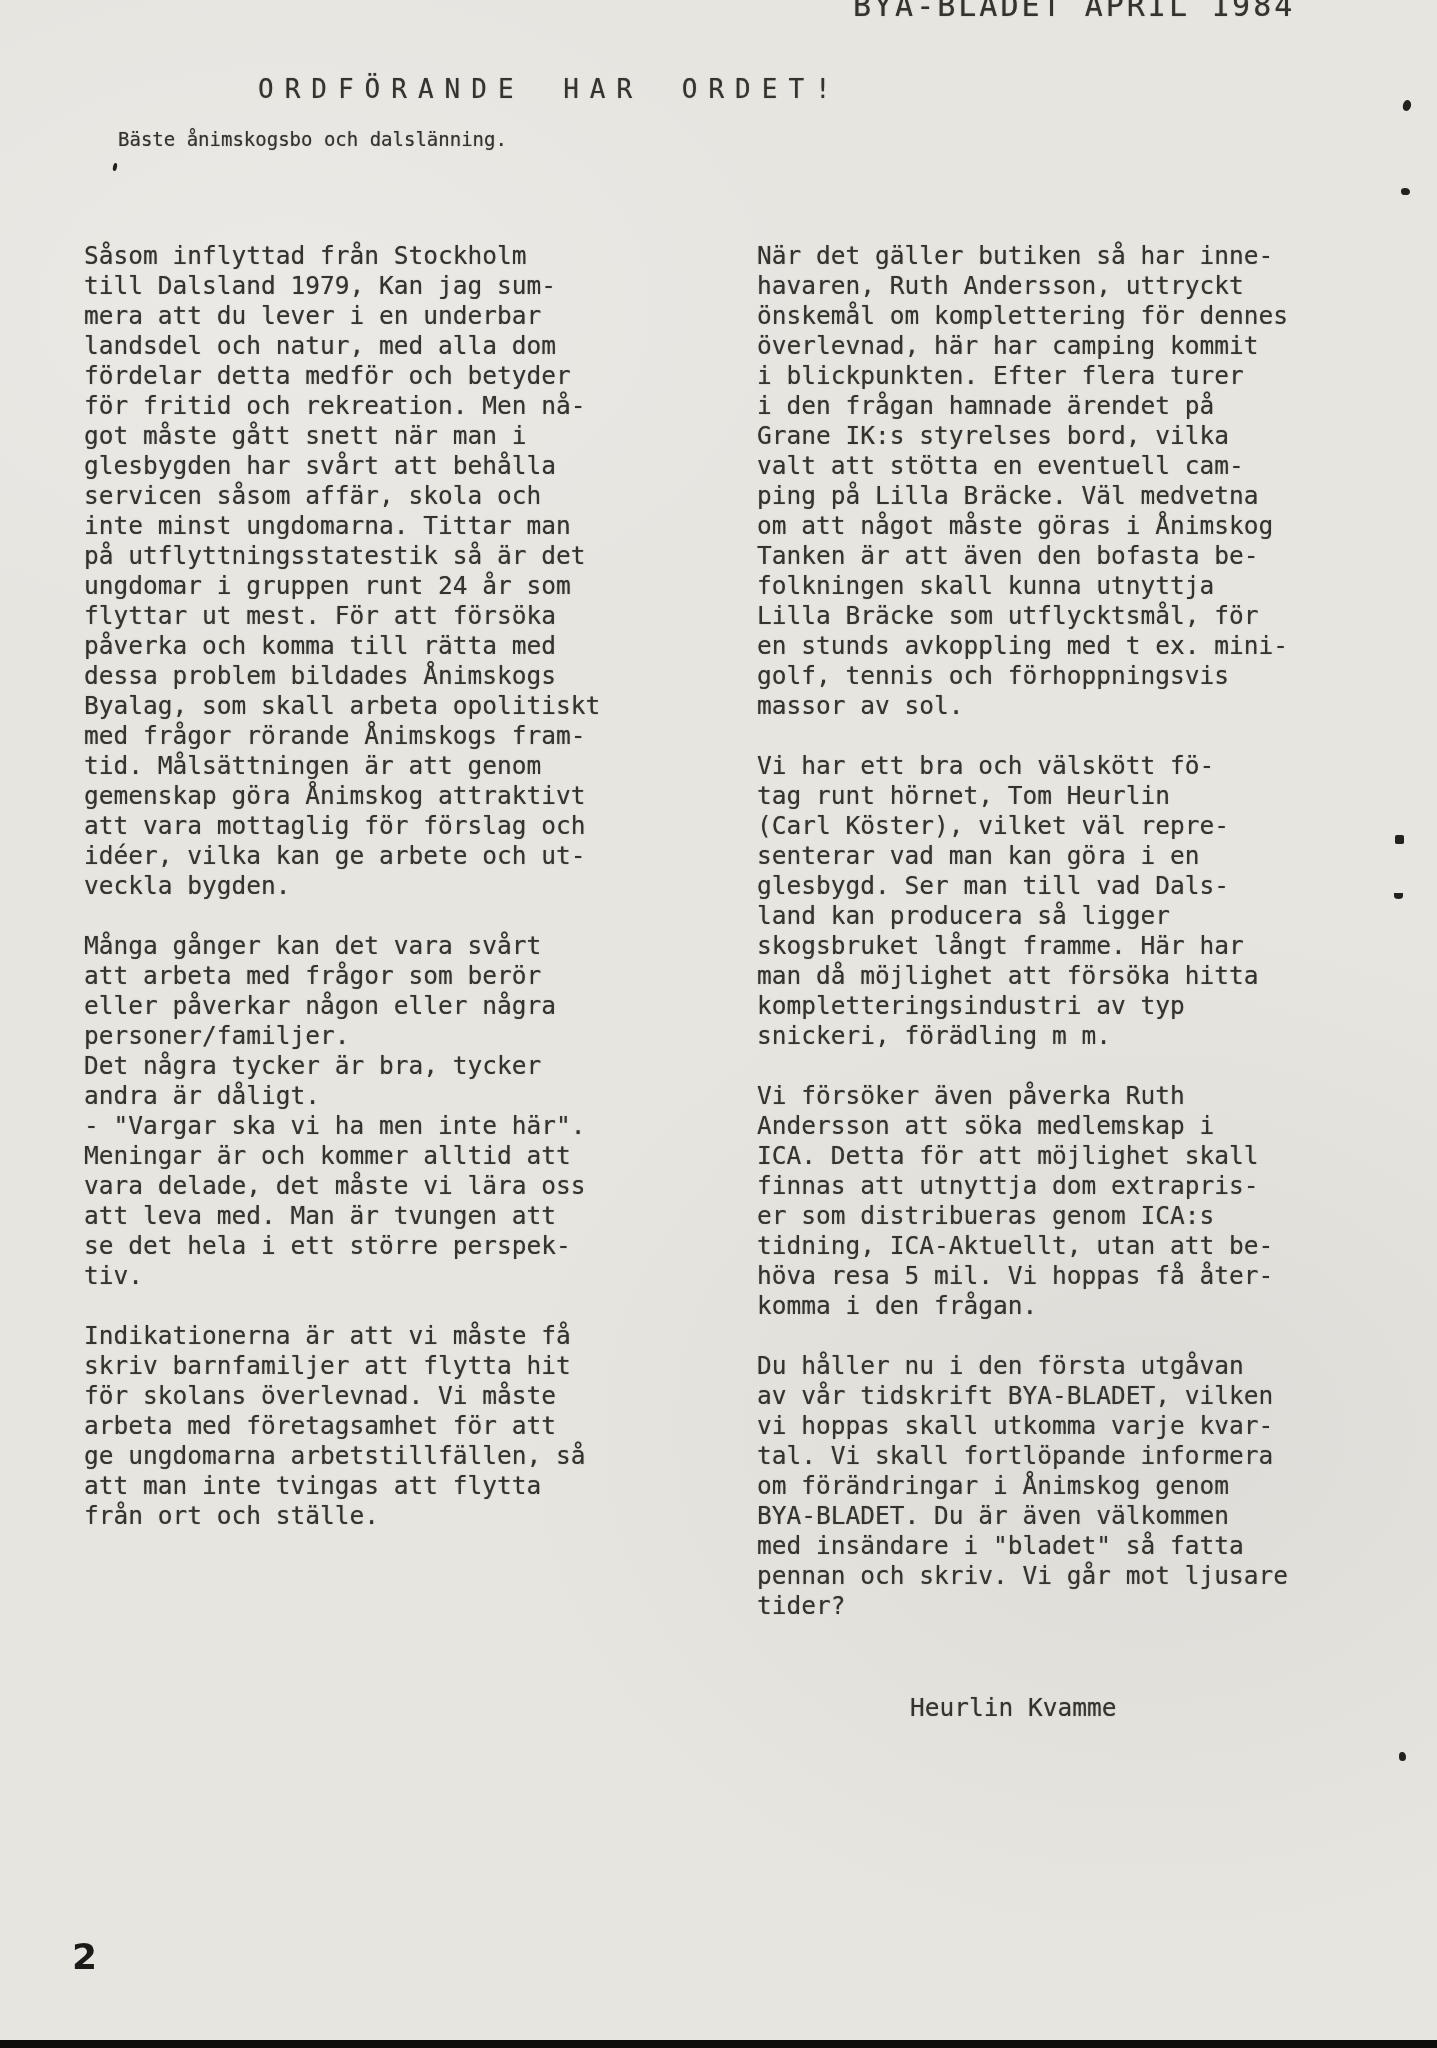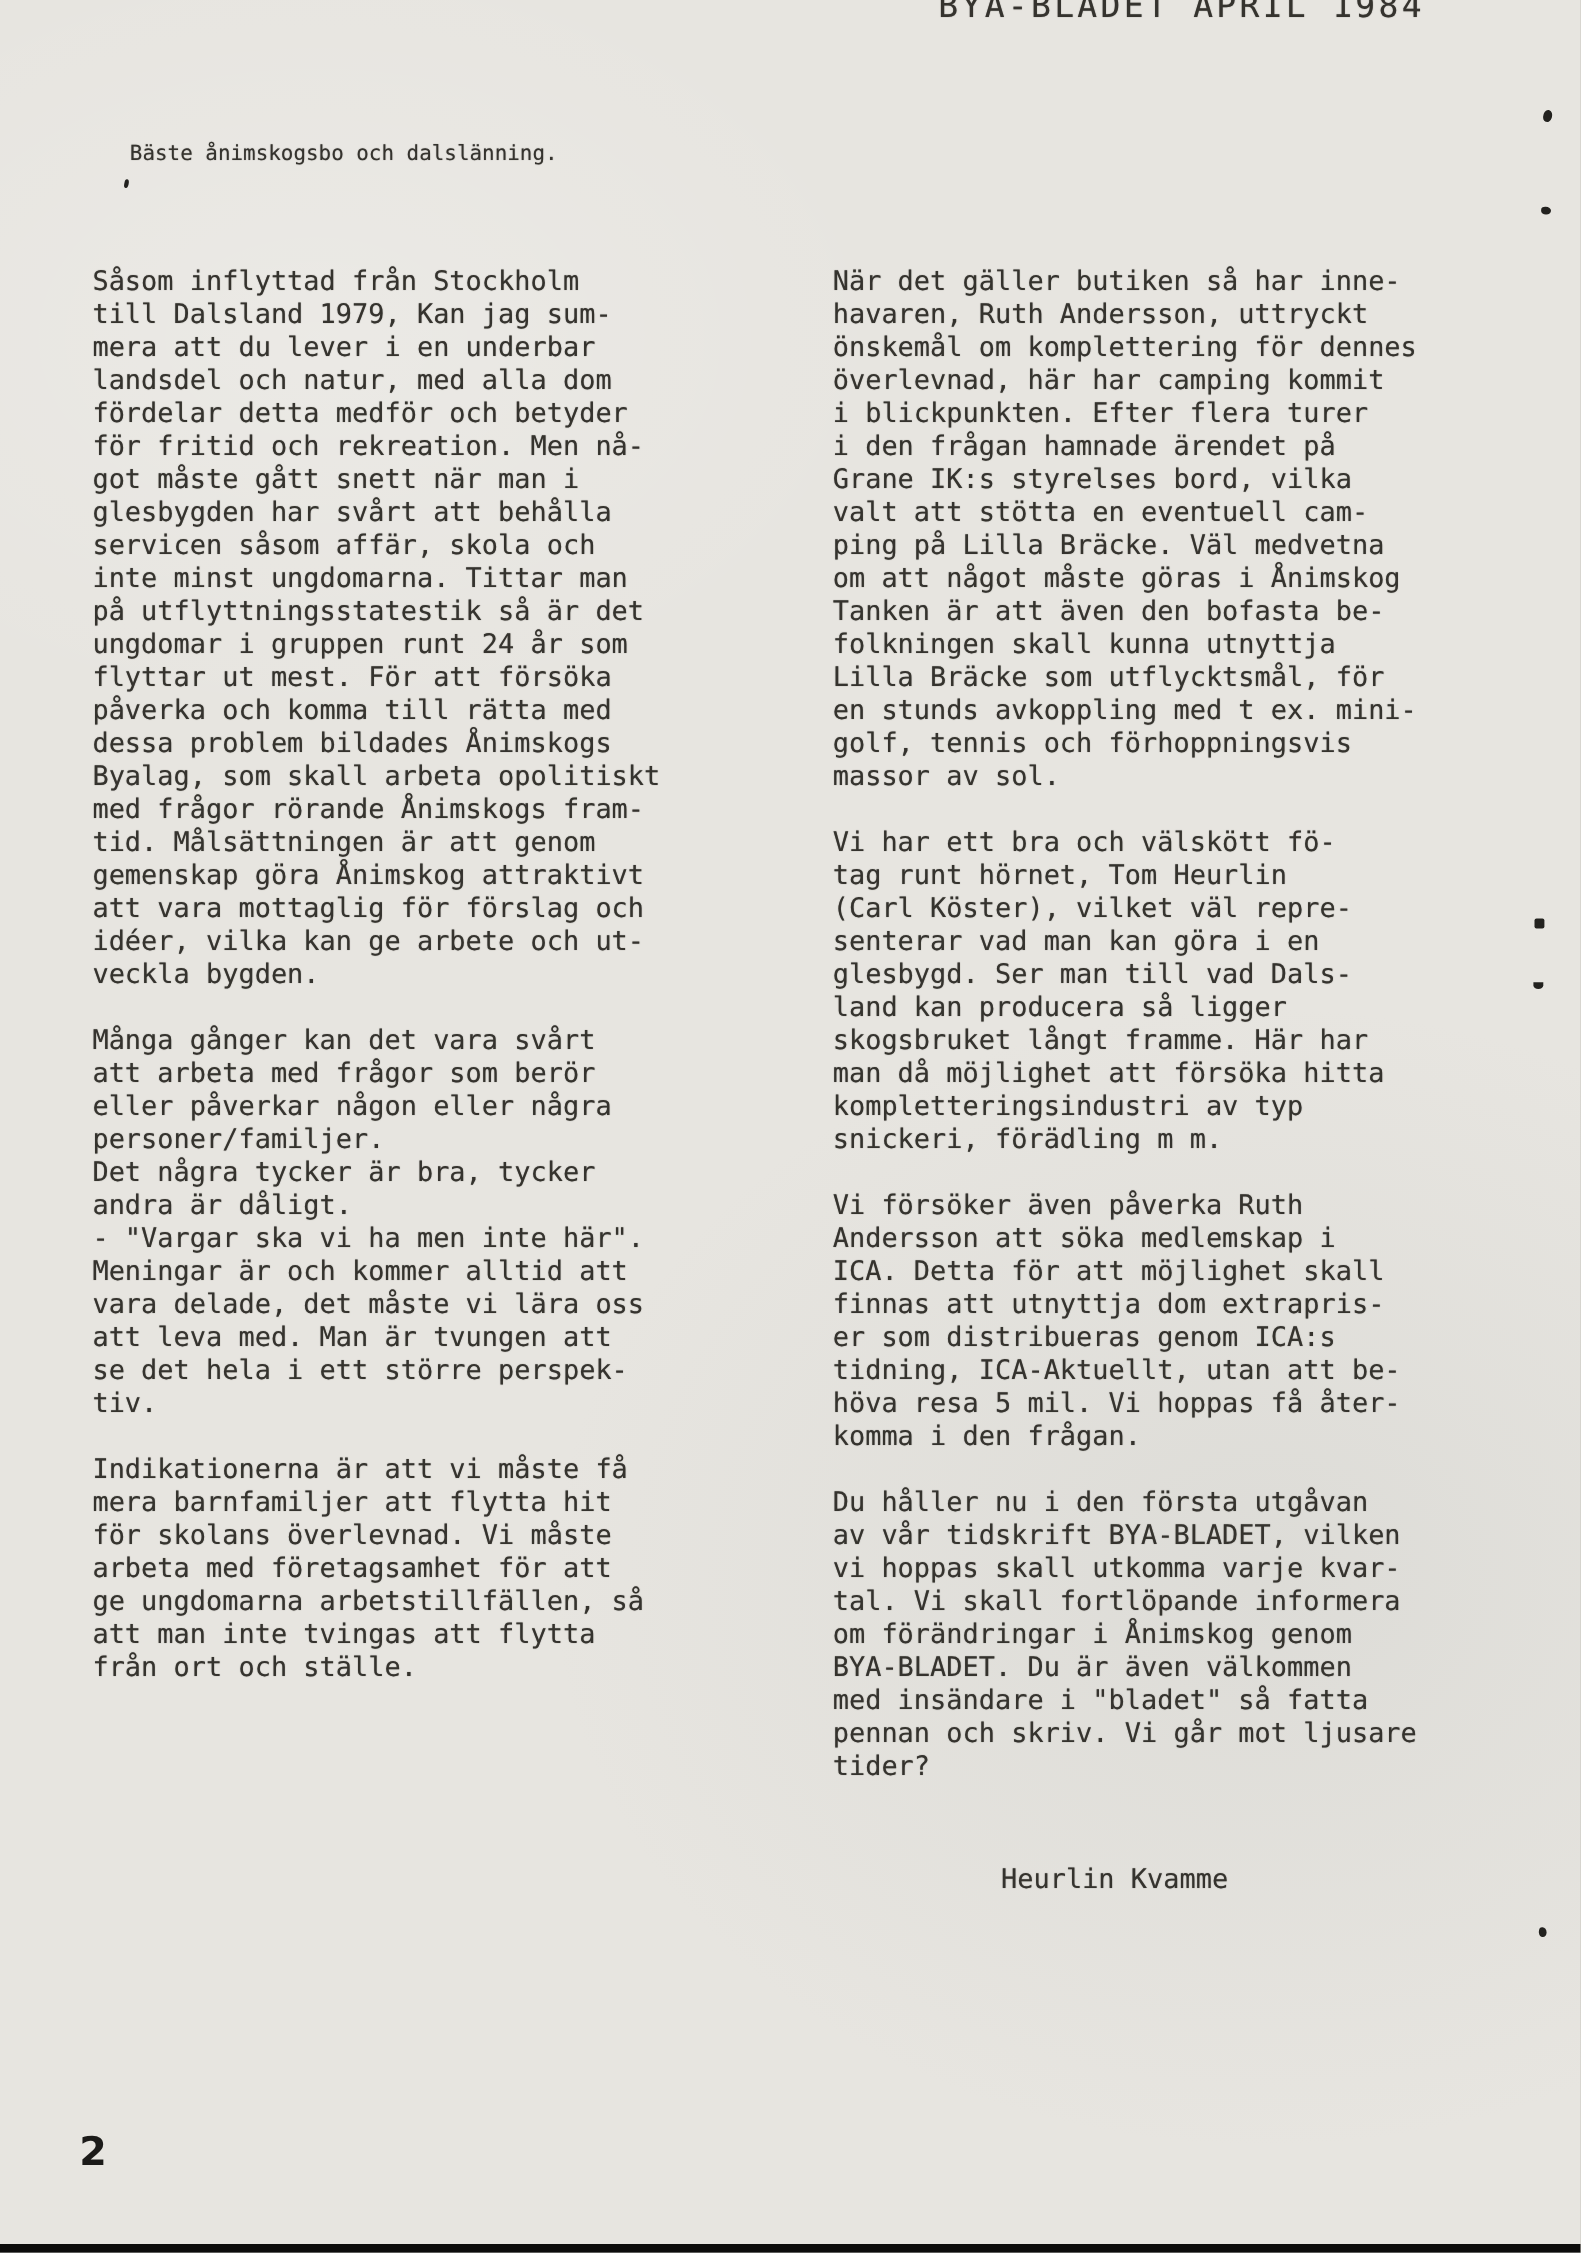--- a/index.html
+++ b/index.html
@@ -102,20 +102,21 @@
   .speck.s5 { left: 1399px; top: 1752px; width: 7px;  height: 9px; }
   .speck.s6 { left:  113px; top:  163px; width: 4px;  height: 8px; transform: rotate(12deg); }
 </style>
 </head>
 <body>
 
 <div class="page">
 
   <div class="running-head typed">BYA-BLADET APRIL 1984</div>
 
+  <div class="article-title typed">ORDFÖRANDE HAR ORDET!</div>
 
   <div class="greeting typed">Bäste ånimskogsbo och dalslänning.</div>
 
   <div class="column left typed">
     <p>Såsom inflyttad från Stockholm
 till Dalsland 1979, Kan jag sum-
 mera att du lever i en underbar
 landsdel och natur, med alla dom
 fördelar detta medför och betyder
 för fritid och rekreation. Men nå-
@@ -141,21 +142,21 @@
 personer/familjer.
 Det några tycker är bra, tycker
 andra är dåligt.
 - "Vargar ska vi ha men inte här".
 Meningar är och kommer alltid att
 vara delade, det måste vi lära oss
 att leva med. Man är tvungen att
 se det hela i ett större perspek-
 tiv.</p>
     <p>Indikationerna är att vi måste få
-mera barnfamiljer att flytta hit
+skriv barnfamiljer att flytta hit
 för skolans överlevnad. Vi måste
 arbeta med företagsamhet för att
 ge ungdomarna arbetstillfällen, så
 att man inte tvingas att flytta
 från ort och ställe.</p>
   </div>
 
   <div class="column right typed">
     <p>När det gäller butiken så har inne-
 havaren, Ruth Andersson, uttryckt

